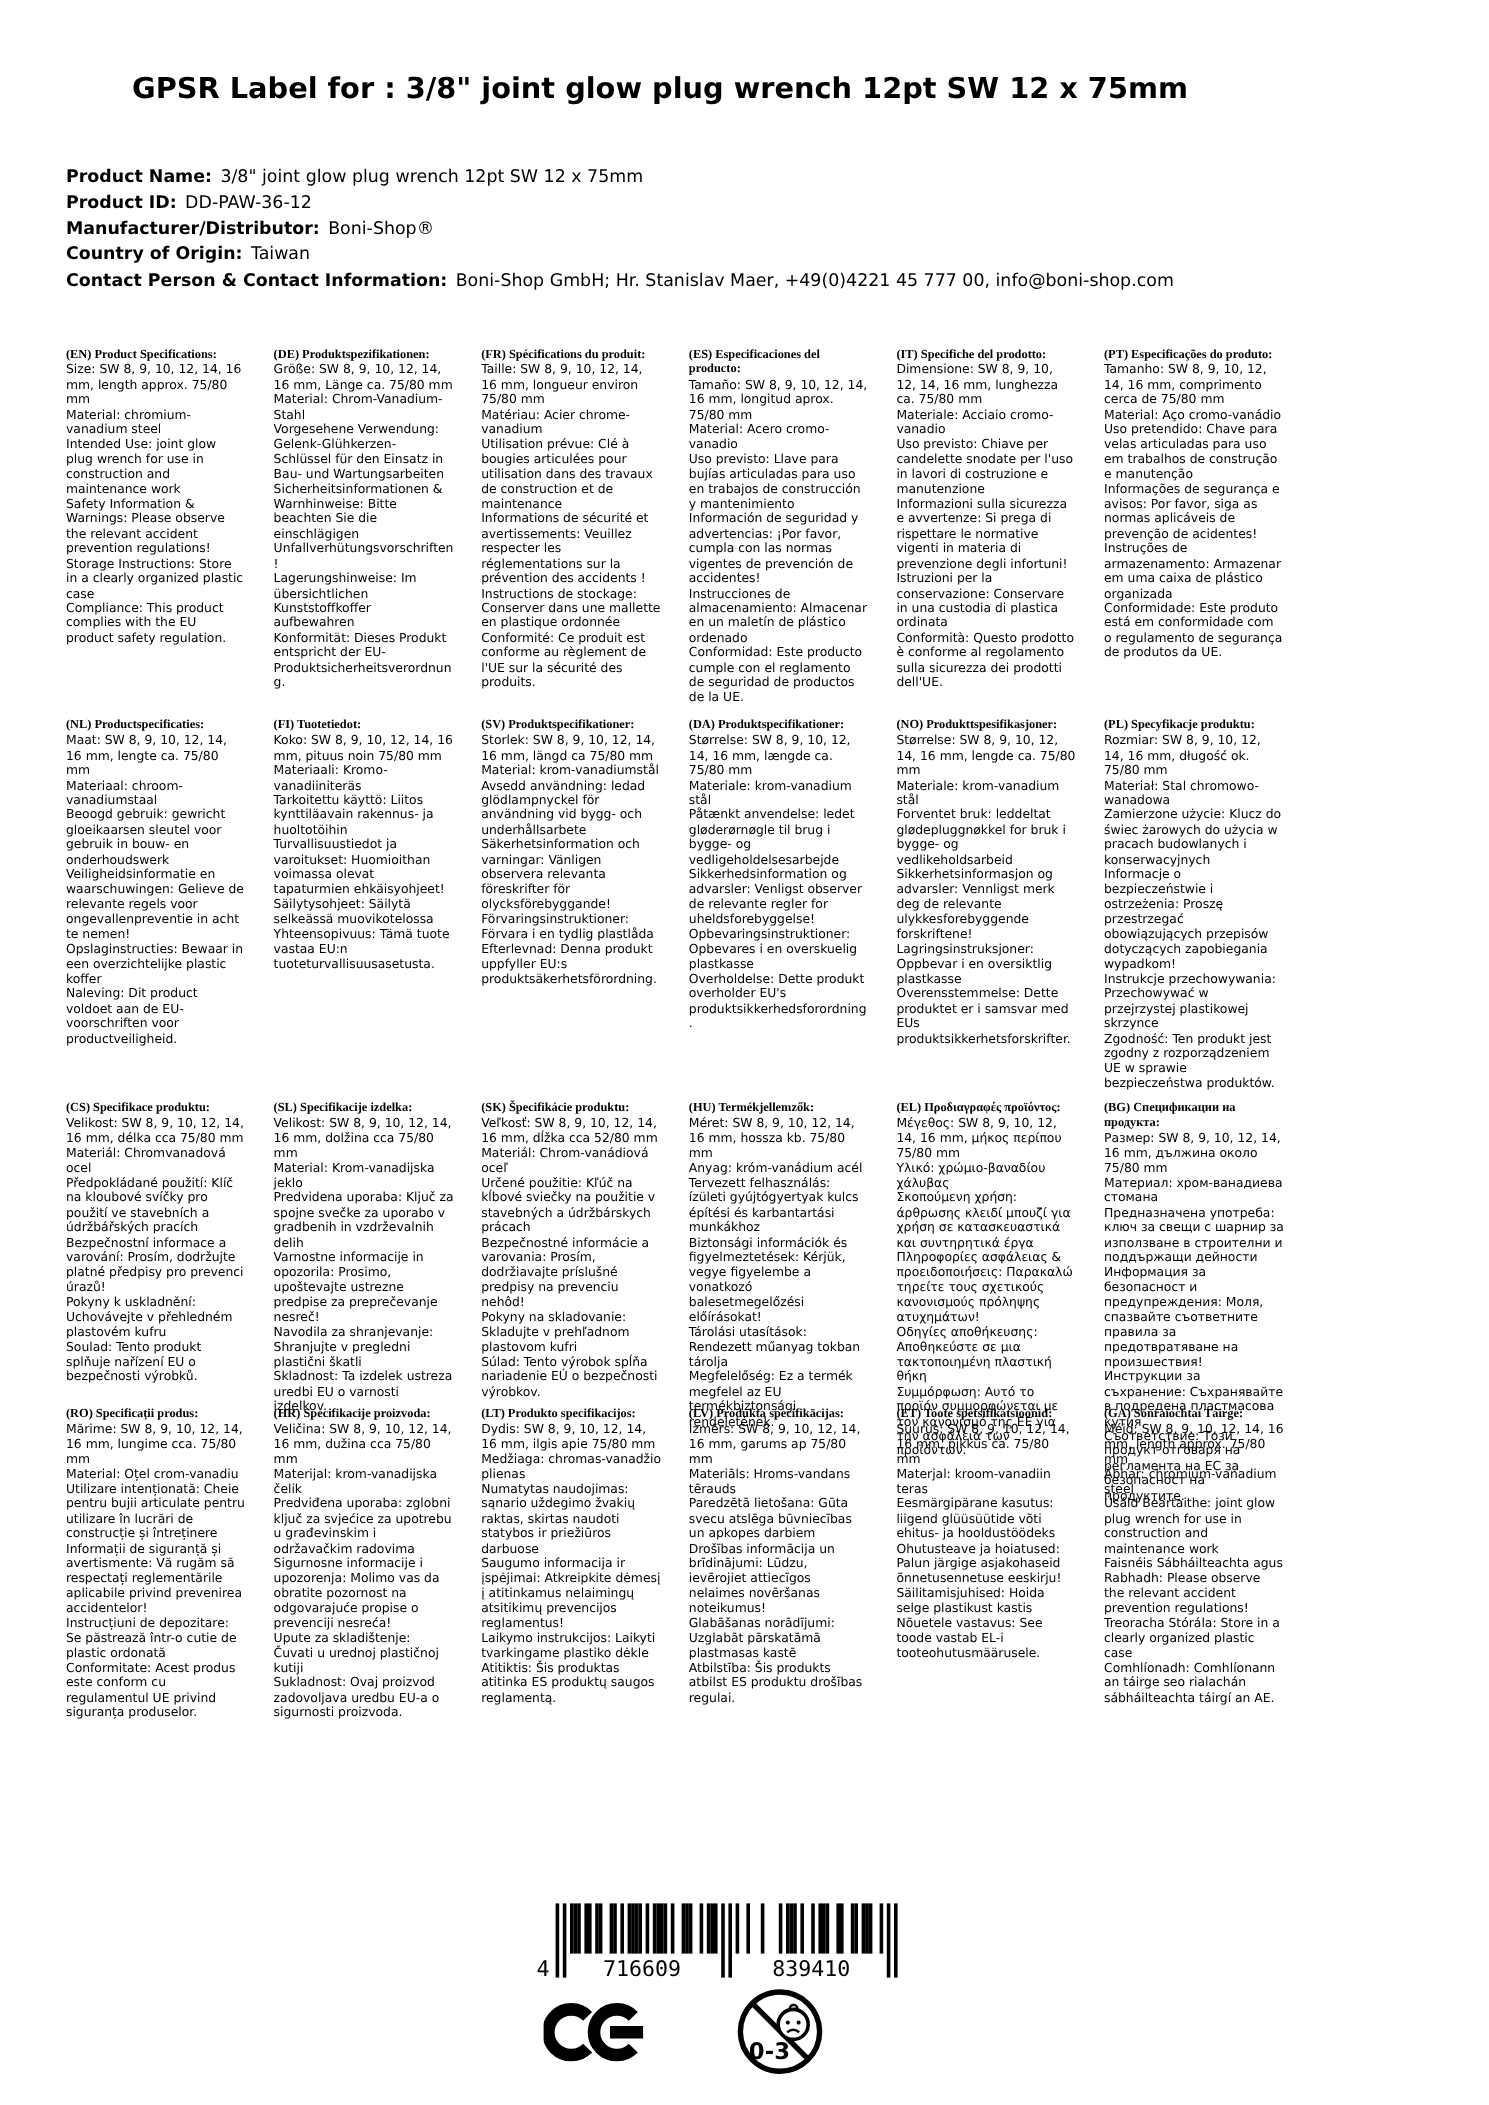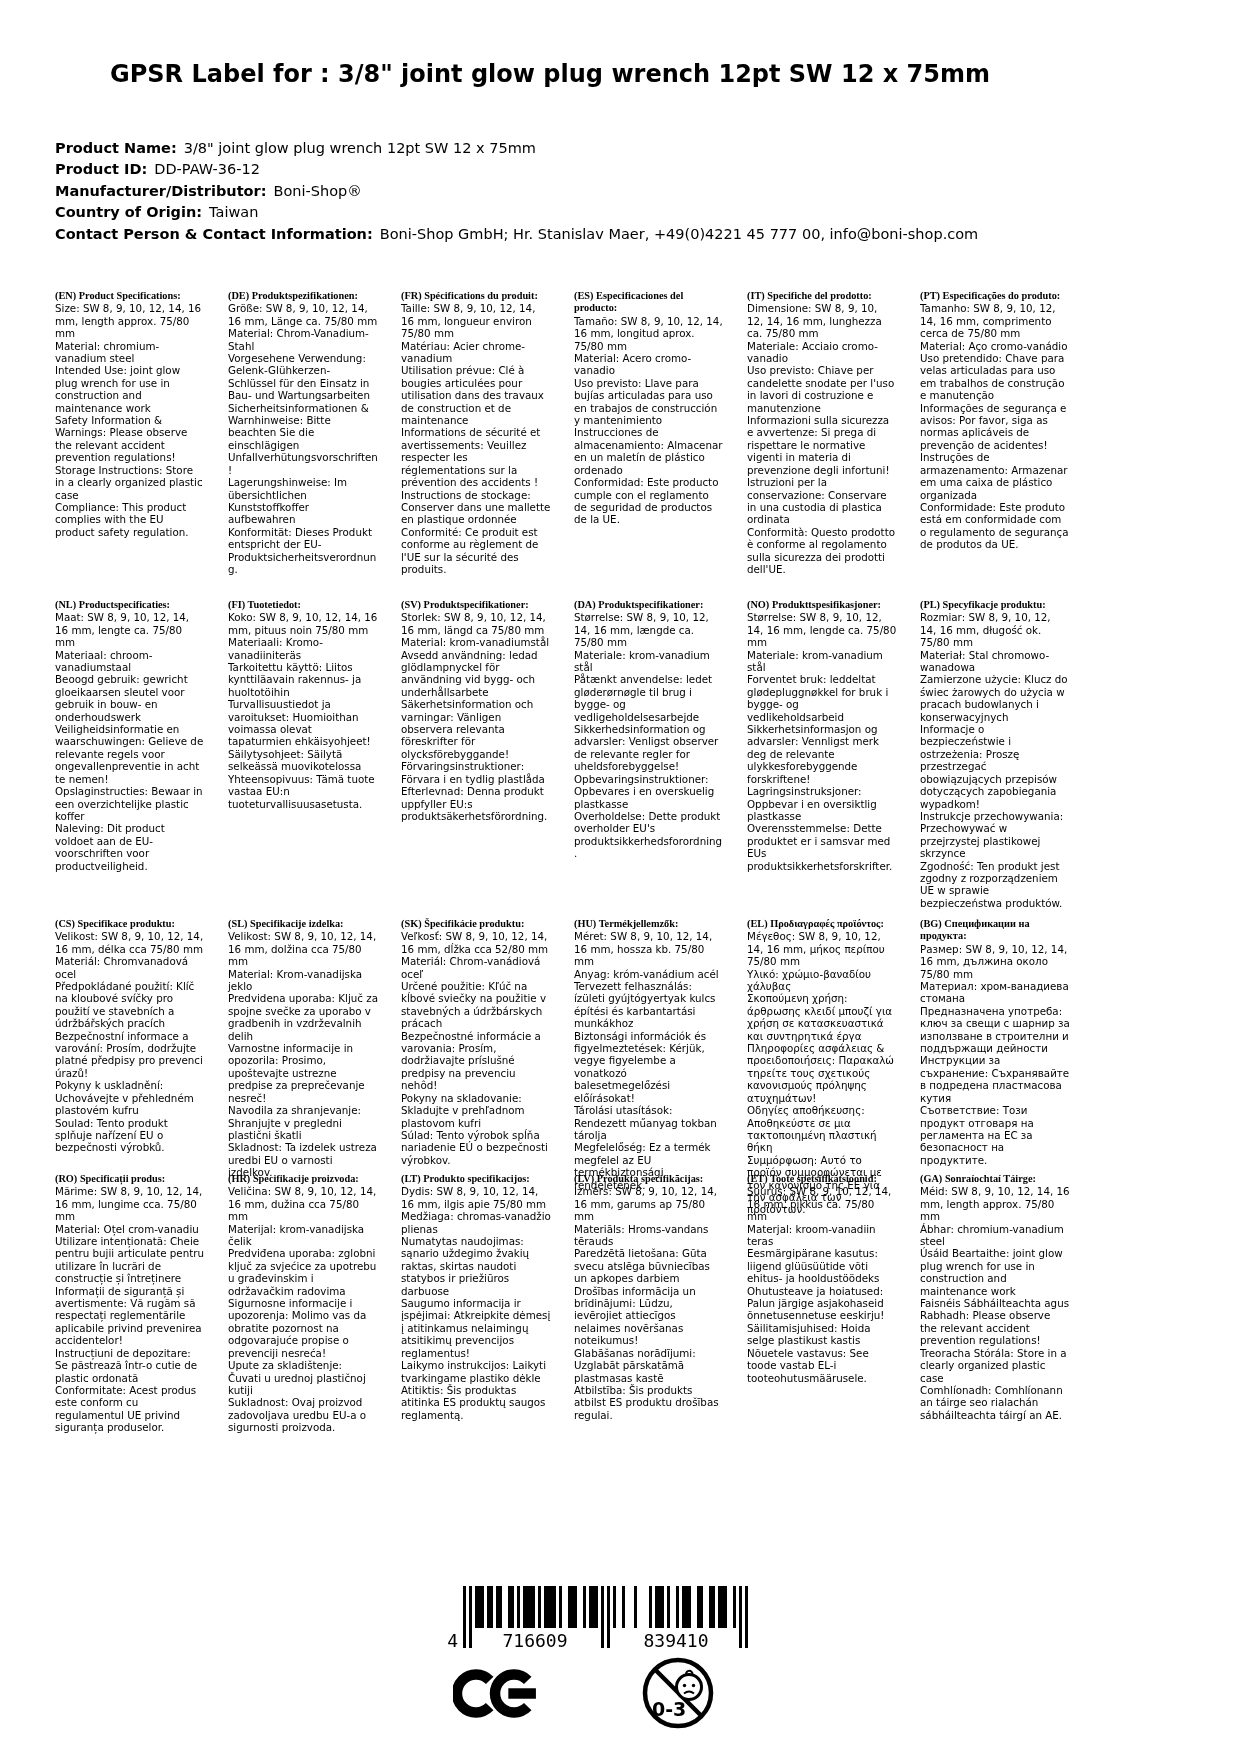--- a/index.html
+++ b/index.html
@@ -21,21 +21,21 @@
 
   .spec-block { padding-right:23px; font-size:10.3px; line-height:12.4px; overflow-wrap:break-word; }
   .spec-block p { margin:0; }
   .spec-header { font-weight:bold;font-family:Liberation Serif, serif; }
   .spec-section { margin:0 0 3.5px 0; }
 
   .barcode { position:absolute; left:430px; top:1586px; }
   .bc-digit { font-family:"DejaVu Sans Mono","DejaVu Sans", monospace; font-size:18px; fill:#000; }
 
   .ce-mark { position:absolute; left:453px; top:1664px; }
-  .age-symbol { position:absolute; left:641px; top:1656px; }
+  .age-symbol { position:absolute; left:613px; top:1656px; }
   .age-text { font-family:"DejaVu Sans", sans-serif; font-weight:bold; font-size:19px; fill:#000; }
 </style>
 </head>
 <body>
 
 <h1 class="page-title">GPSR Label for : 3/8" joint glow plug wrench 12pt SW 12 x 75mm</h1>
 
 <div class="info-block">
   <div class="info-line">
     <span class="info-label">Product Name:</span><span>3/8" joint glow plug wrench 12pt SW 12 x 75mm</span>
@@ -80,20 +80,21 @@
       <p class="spec-section">Utilisation prévue: Clé à bougies articulées pour utilisation dans des travaux de construction et de maintenance</p>
       <p class="spec-section">Informations de sécurité et avertissements: Veuillez respecter les réglementations sur la prévention des accidents !</p>
       <p class="spec-section">Instructions de stockage: Conserver dans une mallette en plastique ordonnée</p>
       <p class="spec-section">Conformité: Ce produit est conforme au règlement de l'UE sur la sécurité des produits.</p>
     </div>
     <div class="spec-block">
     <p class="spec-header">(ES) Especificaciones del producto:</p>
   <p class="spec-section">Tamaño: SW 8, 9, 10, 12, 14, 16 mm, longitud aprox. 75/80 mm</p>
       <p class="spec-section">Material: Acero cromo-vanadio</p>
       <p class="spec-section">Uso previsto: Llave para bujías articuladas para uso en trabajos de construcción y mantenimiento</p>
+      <p class="spec-section">Información de seguridad y advertencias: ¡Por favor, cumpla con las normas vigentes de prevención de accidentes!</p>
       <p class="spec-section">Instrucciones de almacenamiento: Almacenar en un maletín de plástico ordenado</p>
       <p class="spec-section">Conformidad: Este producto cumple con el reglamento de seguridad de productos de la UE.</p>
     </div>
     <div class="spec-block">
     <p class="spec-header">(IT) Specifiche del prodotto:</p>
   <p class="spec-section">Dimensione: SW 8, 9, 10, 12, 14, 16 mm, lunghezza ca. 75/80 mm</p>
       <p class="spec-section">Materiale: Acciaio cromo-vanadio</p>
       <p class="spec-section">Uso previsto: Chiave per candelette snodate per l'uso in lavori di costruzione e manutenzione</p>
       <p class="spec-section">Informazioni sulla sicurezza e avvertenze: Si prega di rispettare le normative vigenti in materia di prevenzione degli infortuni!</p>
       <p class="spec-section">Istruzioni per la conservazione: Conservare in una custodia di plastica ordinata</p>
@@ -209,20 +210,21 @@
       <p class="spec-section">Σκοπούμενη χρήση: άρθρωσης κλειδί μπουζί για χρήση σε κατασκευαστικά και συντηρητικά έργα</p>
       <p class="spec-section">Πληροφορίες ασφάλειας &amp; προειδοποιήσεις: Παρακαλώ τηρείτε τους σχετικούς κανονισμούς πρόληψης ατυχημάτων!</p>
       <p class="spec-section">Οδηγίες αποθήκευσης: Αποθηκεύστε σε μια τακτοποιημένη πλαστική θήκη</p>
       <p class="spec-section">Συμμόρφωση: Αυτό το προϊόν συμμορφώνεται με τον κανονισμό της ΕΕ για την ασφάλεια των προϊόντων.</p>
     </div>
     <div class="spec-block">
     <p class="spec-header">(BG) Спецификации на продукта:</p>
   <p class="spec-section">Размер: SW 8, 9, 10, 12, 14, 16 mm, дължина около 75/80 mm</p>
       <p class="spec-section">Материал: хром-ванадиева стомана</p>
       <p class="spec-section">Предназначена употреба: ключ за свещи с шарнир за използване в строителни и поддържащи дейности</p>
+      <p class="spec-section">Информация за безопасност и предупреждения: Моля, спазвайте съответните правила за предотвратяване на произшествия!</p>
       <p class="spec-section">Инструкции за съхранение: Съхранявайте в подредена пластмасова кутия</p>
       <p class="spec-section">Съответствие: Този продукт отговаря на регламента на ЕС за безопасност на продуктите.</p>
     </div>
   </div>
 <div class="spec-row row4">
     <div class="spec-block">
     <p class="spec-header">(RO) Specificații produs:</p>
   <p class="spec-section">Mărime: SW 8, 9, 10, 12, 14, 16 mm, lungime cca. 75/80 mm</p>
       <p class="spec-section">Material: Oțel crom-vanadiu</p>
       <p class="spec-section">Utilizare intenționată: Cheie pentru bujii articulate pentru utilizare în lucrări de construcție și întreținere</p>

